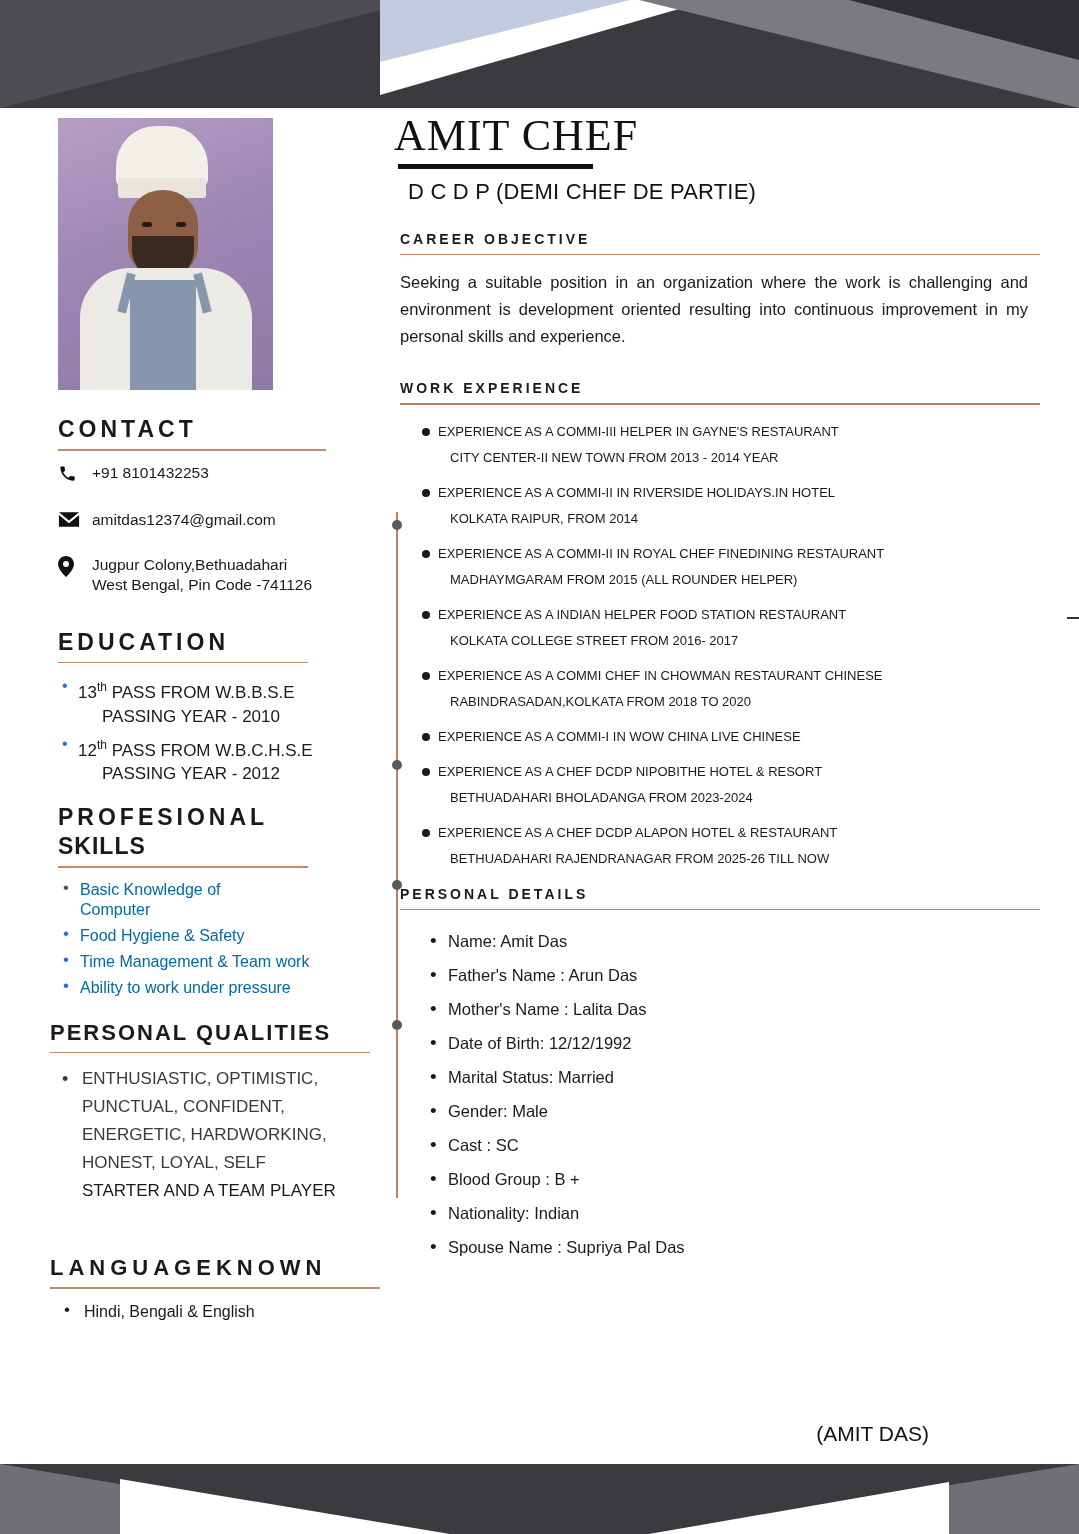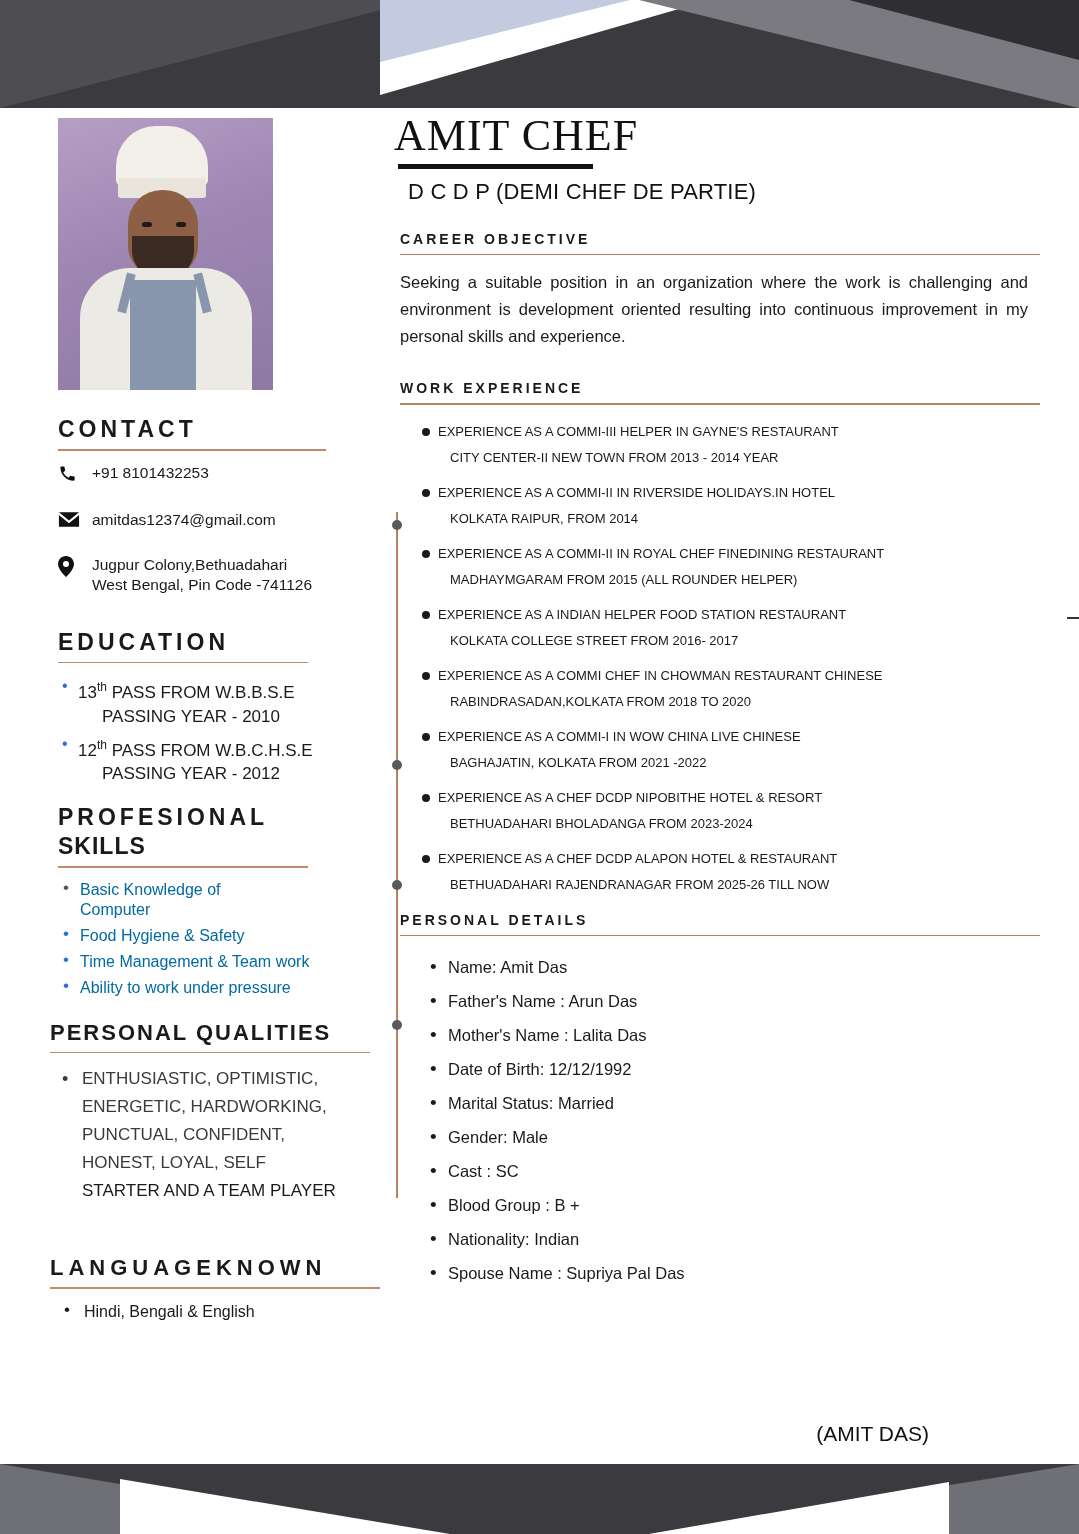--- a/index.html
+++ b/index.html
@@ -476,22 +476,22 @@
       <span class="skill-sub">Time Management &amp; Team work</span>
     </div>
     <div class="skill-li">
       <span class="skill-sub">Ability to work under pressure</span>
     </div>
 
     <div class="l-head" style="margin-top:22px;letter-spacing:2px;font-size:22px;margin-left:10px">PERSONAL QUALITIES</div>
     <div class="l-rule" style="margin-left:10px;width:320px"></div>
 
     <div class="pq-li"><span>ENTHUSIASTIC, OPTIMISTIC,</span></div>
+    <div class="pq-line">PUNCTUAL, CONFIDENT,</div>
     <div class="pq-line">ENERGETIC, HARDWORKING,</div>
-    <div class="pq-line">PUNCTUAL, CONFIDENT,</div>
     <div class="pq-line">HONEST, LOYAL, SELF</div>
     <div class="pq-line dark">STARTER AND A TEAM PLAYER</div>
 
     <div class="l-head" style="margin-top:50px;letter-spacing:5px;font-size:22px;margin-left:10px">LANGUAGEKNOWN</div>
     <div class="l-rule" style="margin-left:10px;width:330px;background:#c18b6a"></div>
     <div class="lang-li">Hindi, Bengali &amp; English</div>
   </div>
 
   <div class="right-col">
 
@@ -522,21 +522,20 @@
       <li class="exp-item">
         <span>EXPERIENCE AS A INDIAN HELPER FOOD STATION RESTAURANT</span>
         <span class="exp-l2">KOLKATA COLLEGE STREET FROM 2016- 2017</span>
       </li>
       <li class="exp-item">
         <span>EXPERIENCE AS A COMMI CHEF IN CHOWMAN RESTAURANT CHINESE</span>
         <span class="exp-l2">RABINDRASADAN,KOLKATA FROM 2018 TO 2020</span>
       </li>
       <li class="exp-item">
         <span>EXPERIENCE AS A COMMI-I IN WOW CHINA LIVE CHINESE</span>
-        <span class="exp-l2">BAGHAJATIN, KOLKATA FROM 2021 -2022</span>
       </li>
       <li class="exp-item">
         <span>EXPERIENCE AS A CHEF DCDP NIPOBITHE HOTEL &amp; RESORT</span>
         <span class="exp-l2">BETHUADAHARI BHOLADANGA FROM 2023-2024</span>
       </li>
       <li class="exp-item">
         <span>EXPERIENCE AS A CHEF DCDP ALAPON HOTEL &amp; RESTAURANT</span>
         <span class="exp-l2">BETHUADAHARI RAJENDRANAGAR FROM 2025-26 TILL NOW</span>
       </li>
     </ul>

